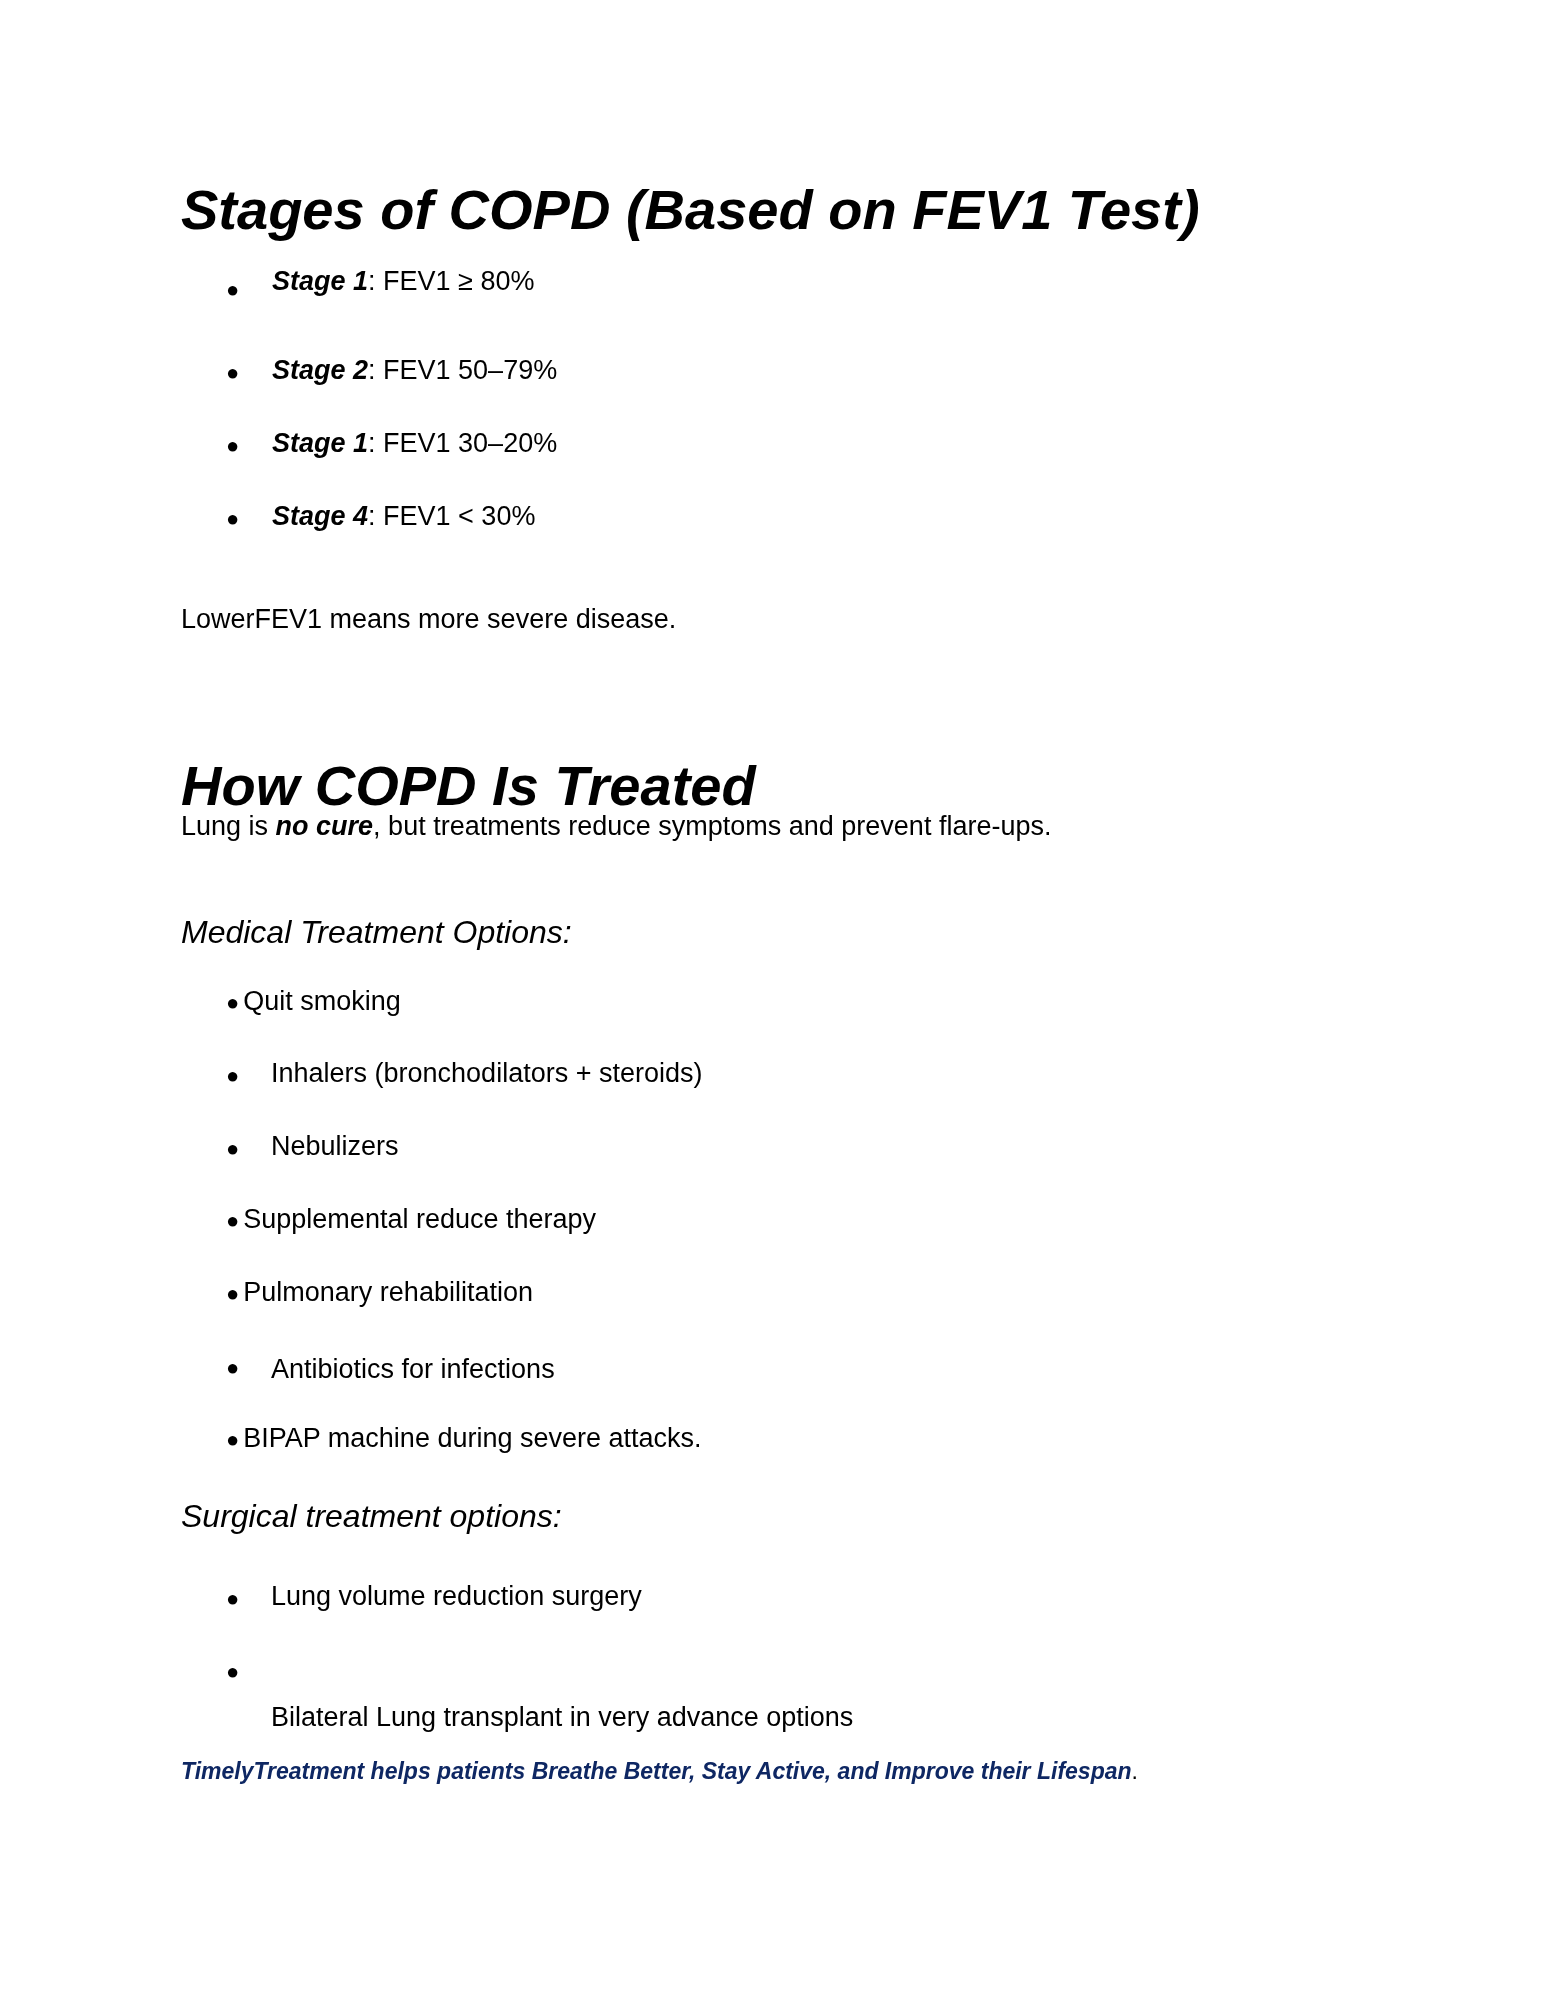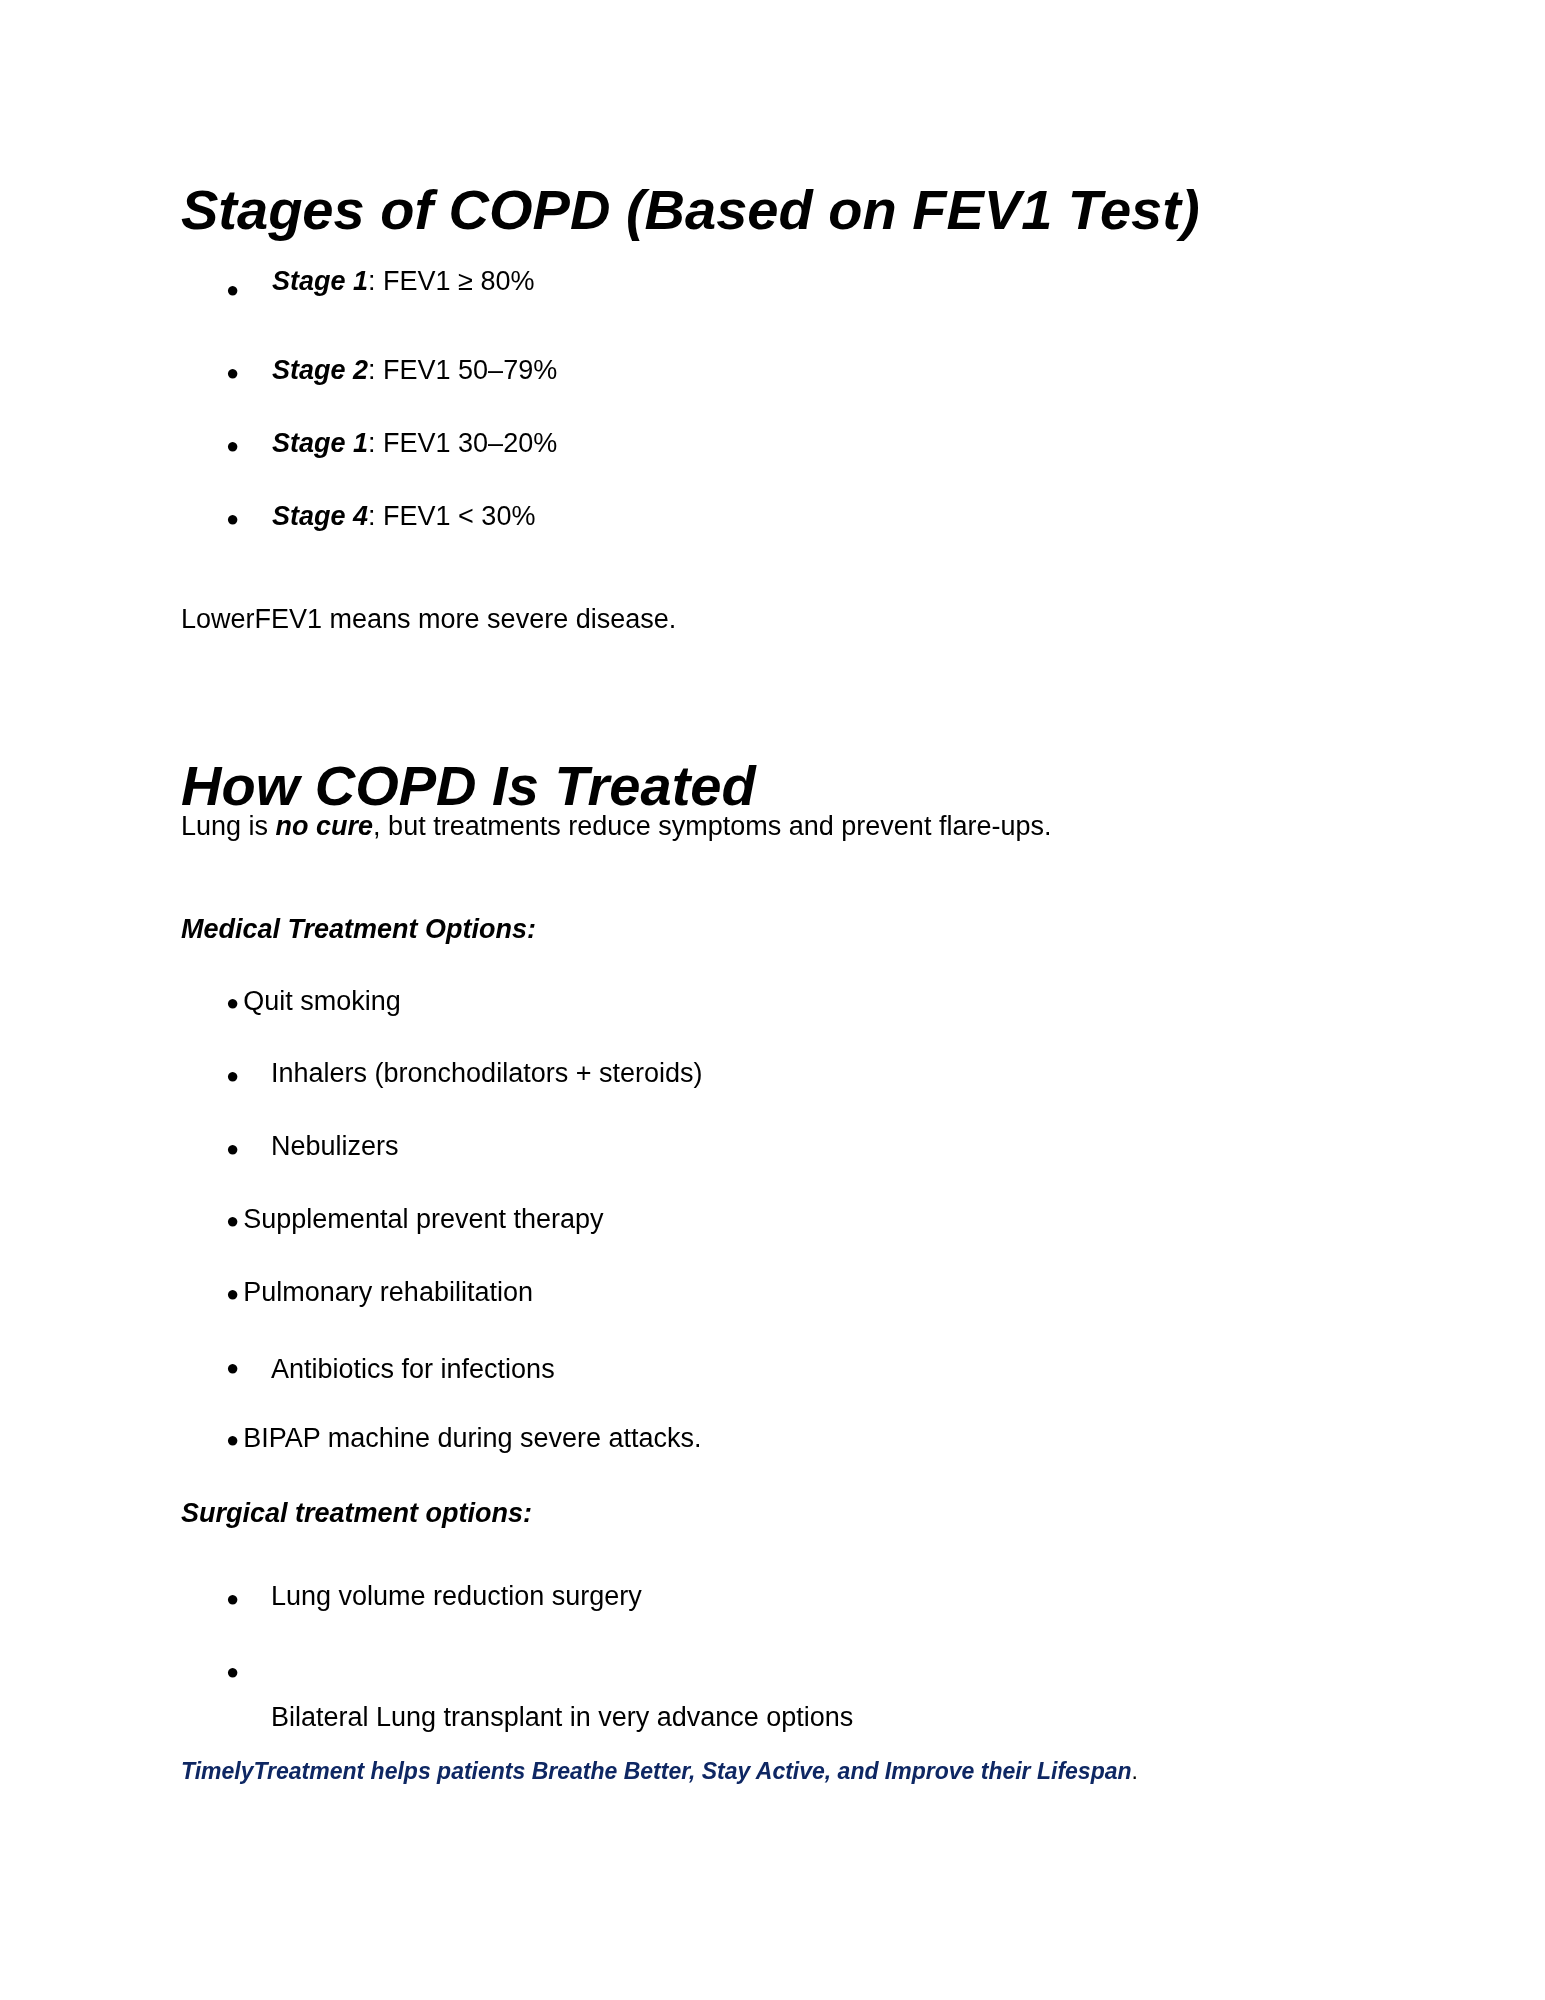--- a/index.html
+++ b/index.html
@@ -15,22 +15,22 @@
       color: #000000;
     }
     .abs { position: absolute; white-space: nowrap; }
     .h1 {
       font-size: 56px;
       font-weight: bold;
       font-style: italic;
       line-height: 1;
     }
     .h2 {
-      font-size: 27px;
-      font-weight: bold;
+      font-size: 32px;
+      font-weight: normal;
       font-style: italic;
       line-height: 1;
     }
     .body-text {
       font-size: 27px;
       line-height: 1;
       text-align: right;
     }
     .bi { font-weight: bold; font-style: italic; }
     .bullet {
@@ -97,21 +97,21 @@
     <span class="bullet" style="left:226px; top:1065px; font-size:22px;">●</span>
     <span class="abs body-text" style="left:271px; top:1060px;">Inhalers (bronchodilators + steroids)</span>
   </div>
 
   <div>
     <span class="bullet" style="left:226px; top:1138px; font-size:22px;">●</span>
     <span class="abs body-text" style="left:271px; top:1133px;">Nebulizers</span>
   </div>
 
   <div class="abs body-text" style="left:226px; top:1206px;">
-    <span style="font-size:22px;">●</span><span style="padding-left:4px;">Supplemental prevent therapy</span>
+    <span style="font-size:22px;">●</span><span style="padding-left:4px;">Supplemental reduce therapy</span>
   </div>
 
   <div class="abs body-text" style="left:226px; top:1279px;">
     <span style="font-size:22px;">●</span><span style="padding-left:4px;">Pulmonary rehabilitation</span>
   </div>
 
   <div>
     <span class="bullet" style="left:226px; top:1357px; font-size:22px;">●</span>
     <span class="abs body-text" style="left:271px; top:1356px;">Antibiotics for infections</span>
   </div>

